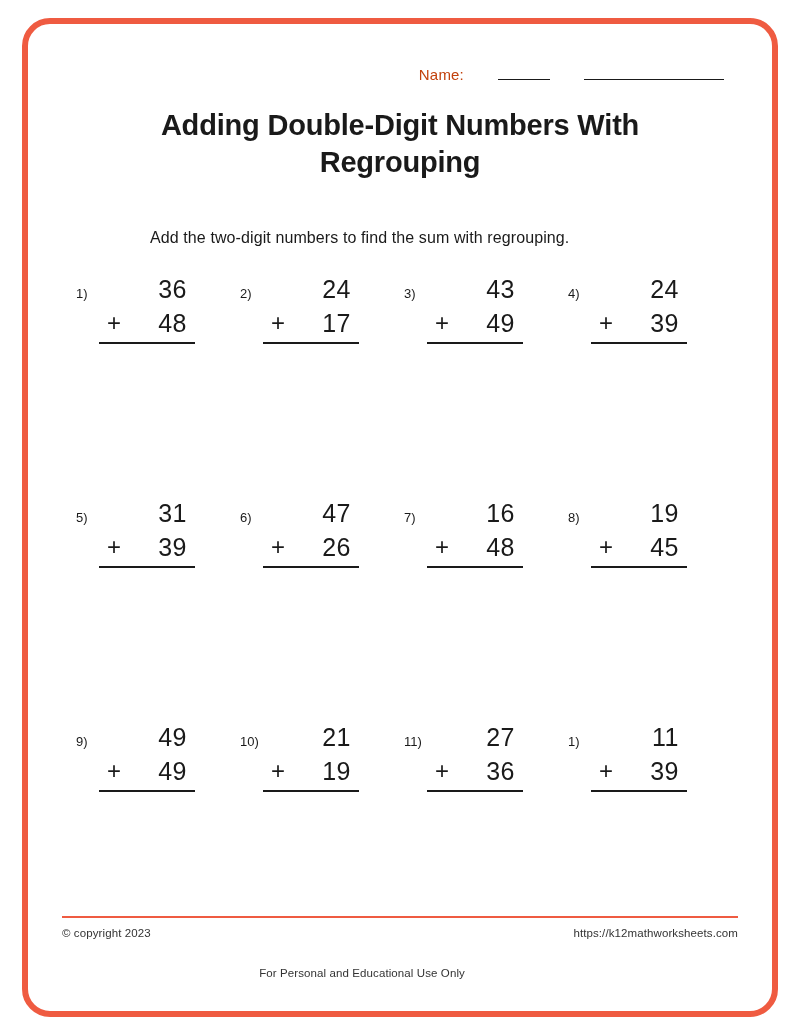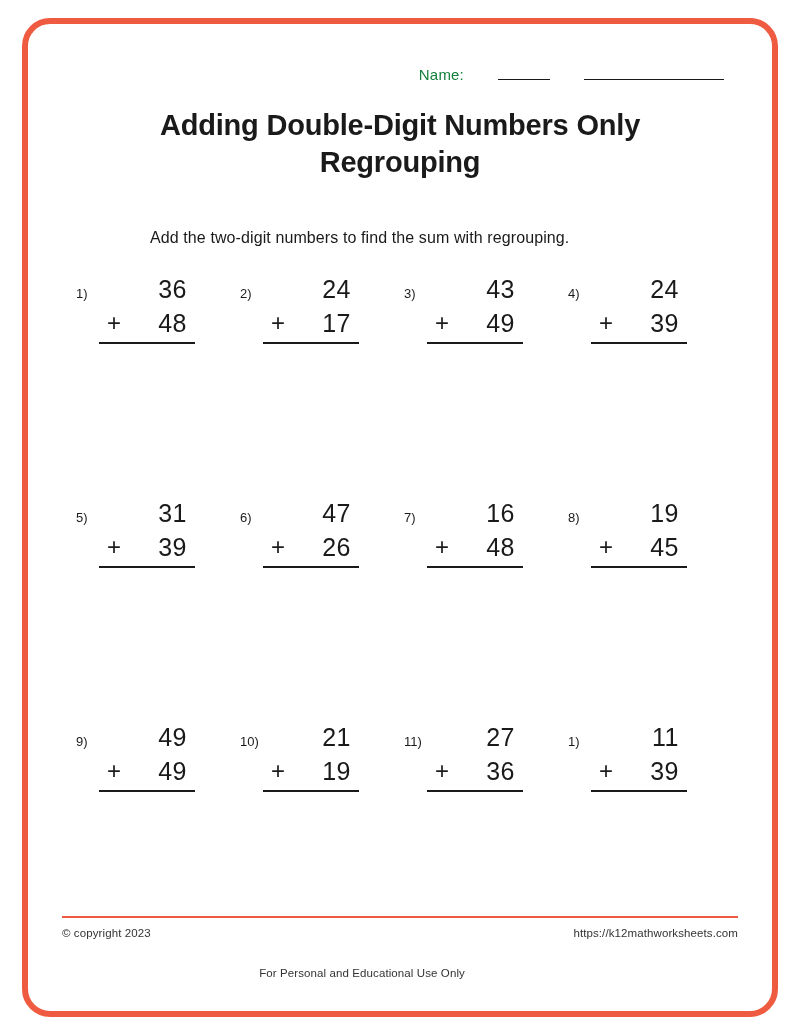--- a/index.html
+++ b/index.html
@@ -30,21 +30,21 @@
     border: 6px solid #ef5b41;
     border-radius: 28px;
     background: #ffffff;
     padding: 28px 44px 0 44px;
   }
   .name-row {
     display: flex;
     justify-content: flex-end;
     align-items: baseline;
     font-size: 15px;
-    color: #15803d;
+    color: #c2410c;
     margin-top: 14px;
     margin-right: 4px;
     letter-spacing: 0.2px;
     gap: 28px;
   }
   .name-label {
     font-size: 15px;
     margin-right: 6px;
   }
   .name-line-short {
@@ -145,21 +145,21 @@
 
 <div class="page">
   <div class="sheet">
 
     <div class="name-row">
       <span class="name-label">Name:</span>
       <span class="name-line-short"></span>
       <span class="name-line-long"></span>
     </div>
 
-    <div class="title">Adding Double-Digit Numbers Only Regrouping</div>
+    <div class="title">Adding Double-Digit Numbers With Regrouping</div>
 
     <div class="instructions">Add the two-digit numbers to find the sum with regrouping.</div>
 
     <div class="grid">
 
       <div class="problem">
         <span class="pnum">1)</span>
         <div class="stack">
           <div class="addend-top">36</div>
           <div class="addend-bottom">

